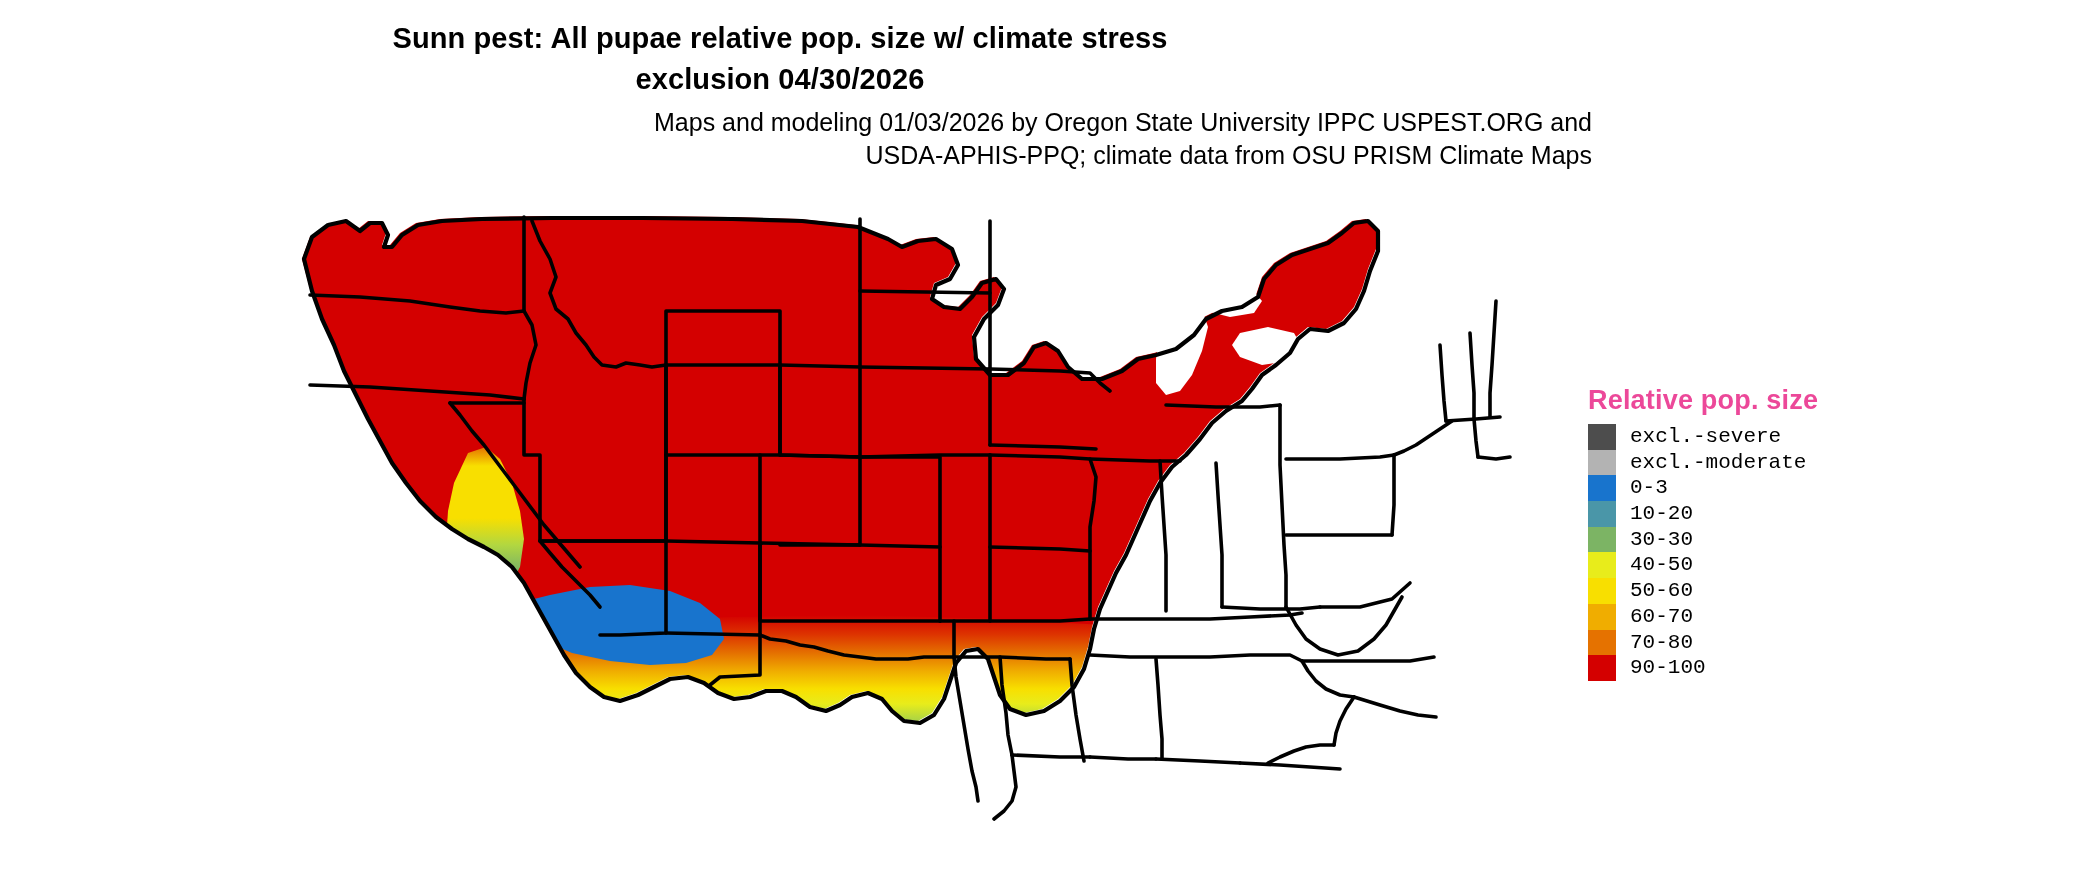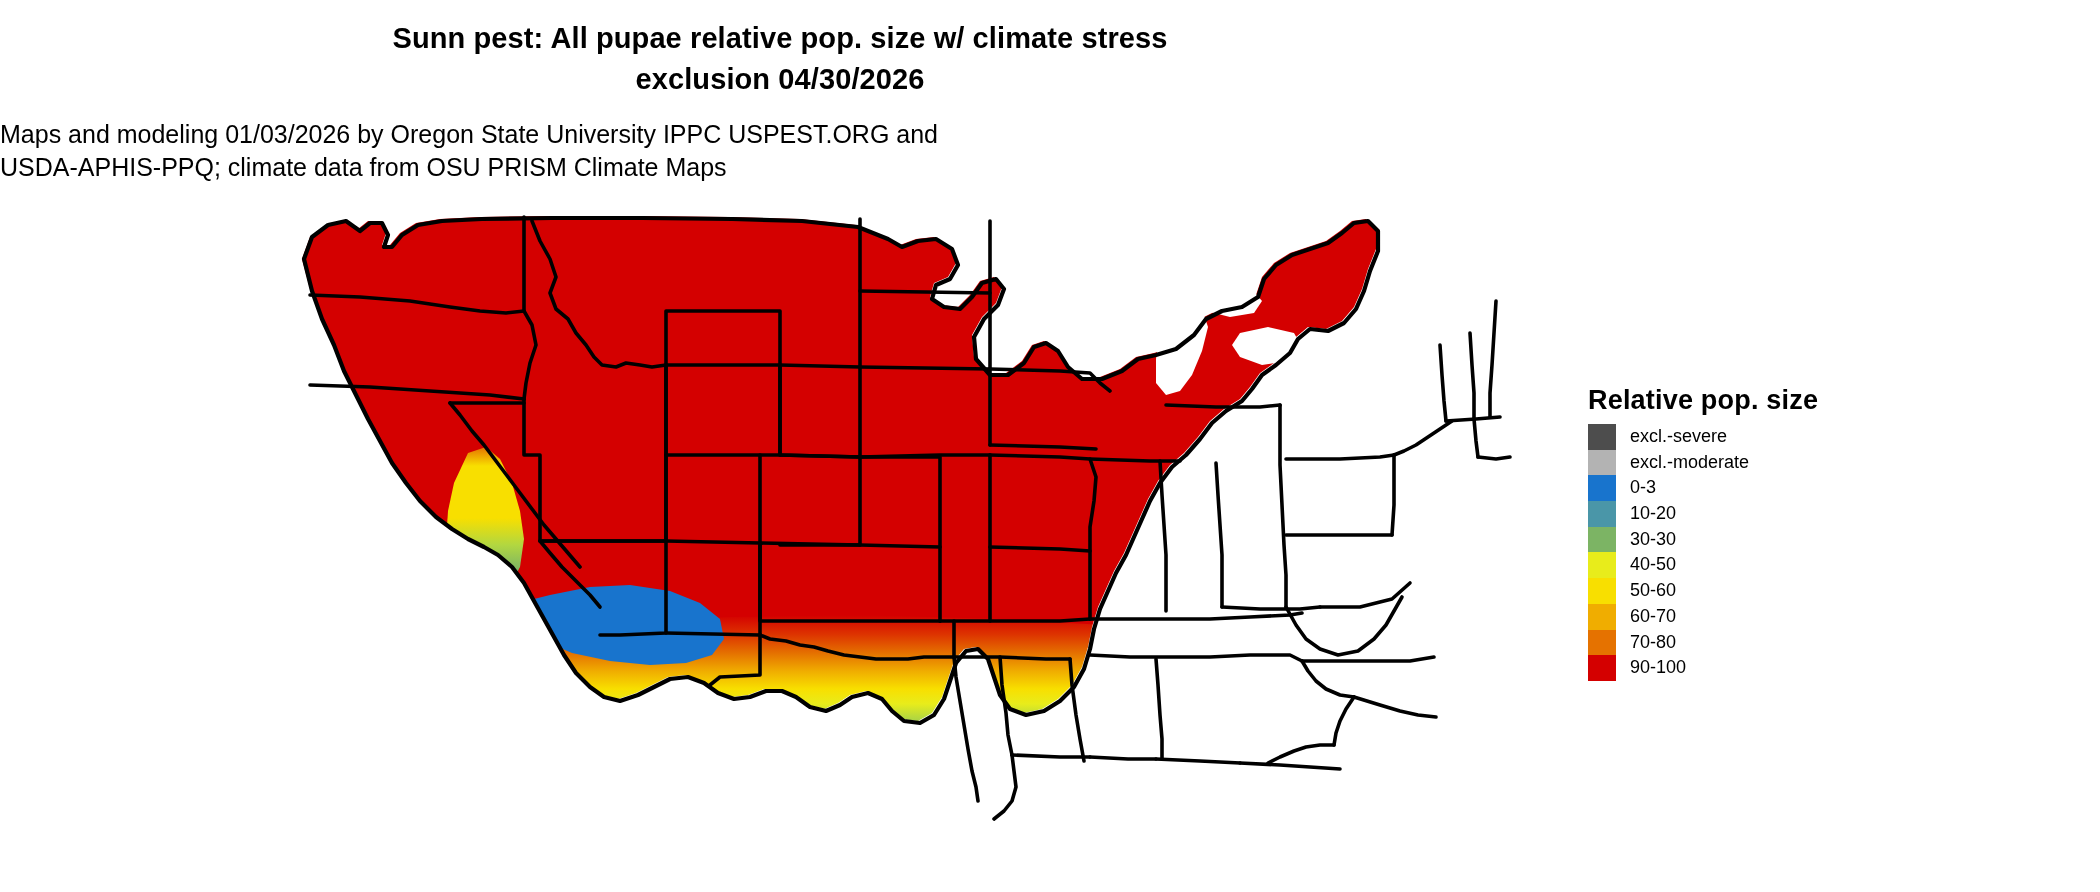--- a/index.html
+++ b/index.html
@@ -3,35 +3,35 @@
 <meta charset="utf-8">
 <style>
   html,body{margin:0;padding:0;background:#ffffff;}
   body{width:2100px;height:892px;overflow:hidden;font-family:"Liberation Sans",sans-serif;}
   #page{position:relative;width:2100px;height:892px;background:#fff;}
 
   
   #title-block{position:absolute;left:0;top:18px;width:1560px;text-align:center;}
   .title-line{font-family:"Liberation Sans",sans-serif;font-weight:bold;font-size:29px;color:#000;
               line-height:41px;letter-spacing:0.1px;}
-  #subtitle-block{position:absolute;left:0;top:118px;width:1560px;text-align:left;}
+  #subtitle-block{position:absolute;left:0;top:106px;width:1560px;text-align:right;padding-left:32px;}
   .subtitle-line{font-family:"Liberation Sans",sans-serif;font-weight:normal;font-size:25px;color:#000;
                  line-height:33px;}
 
   
   #map-wrap{position:absolute;left:300px;top:215px;width:1270px;height:670px;}
   #map-svg{display:block;width:1270px;height:670px;}
 
   
   #legend{position:absolute;left:1588px;top:385px;width:330px;}
-  #legend-title{font-family:"Liberation Sans",sans-serif;font-weight:bold;font-size:27px;color:#000000;
+  #legend-title{font-family:"Liberation Sans",sans-serif;font-weight:bold;font-size:27px;color:#ec4899;
                 margin:0 0 8px 0;letter-spacing:0.2px;}
   .legend-row{display:flex;align-items:center;height:25.7px;}
   .legend-swatch{width:28px;height:25.7px;flex:0 0 28px;}
-  .legend-label{font-family:Liberation Sans, sans-serif;font-size:18px;color:#000;
+  .legend-label{font-family:Liberation Mono, monospace;font-size:21px;color:#000;
                 margin-left:14px;white-space:nowrap;line-height:25.7px;}
 </style>
 </head>
 <body>
 
 <div id="page">
 
   <div id="title-block">
     <div class="title-line">Sunn pest: All pupae relative pop. size w/ climate stress</div>
     <div class="title-line">exclusion 04/30/2026</div>

